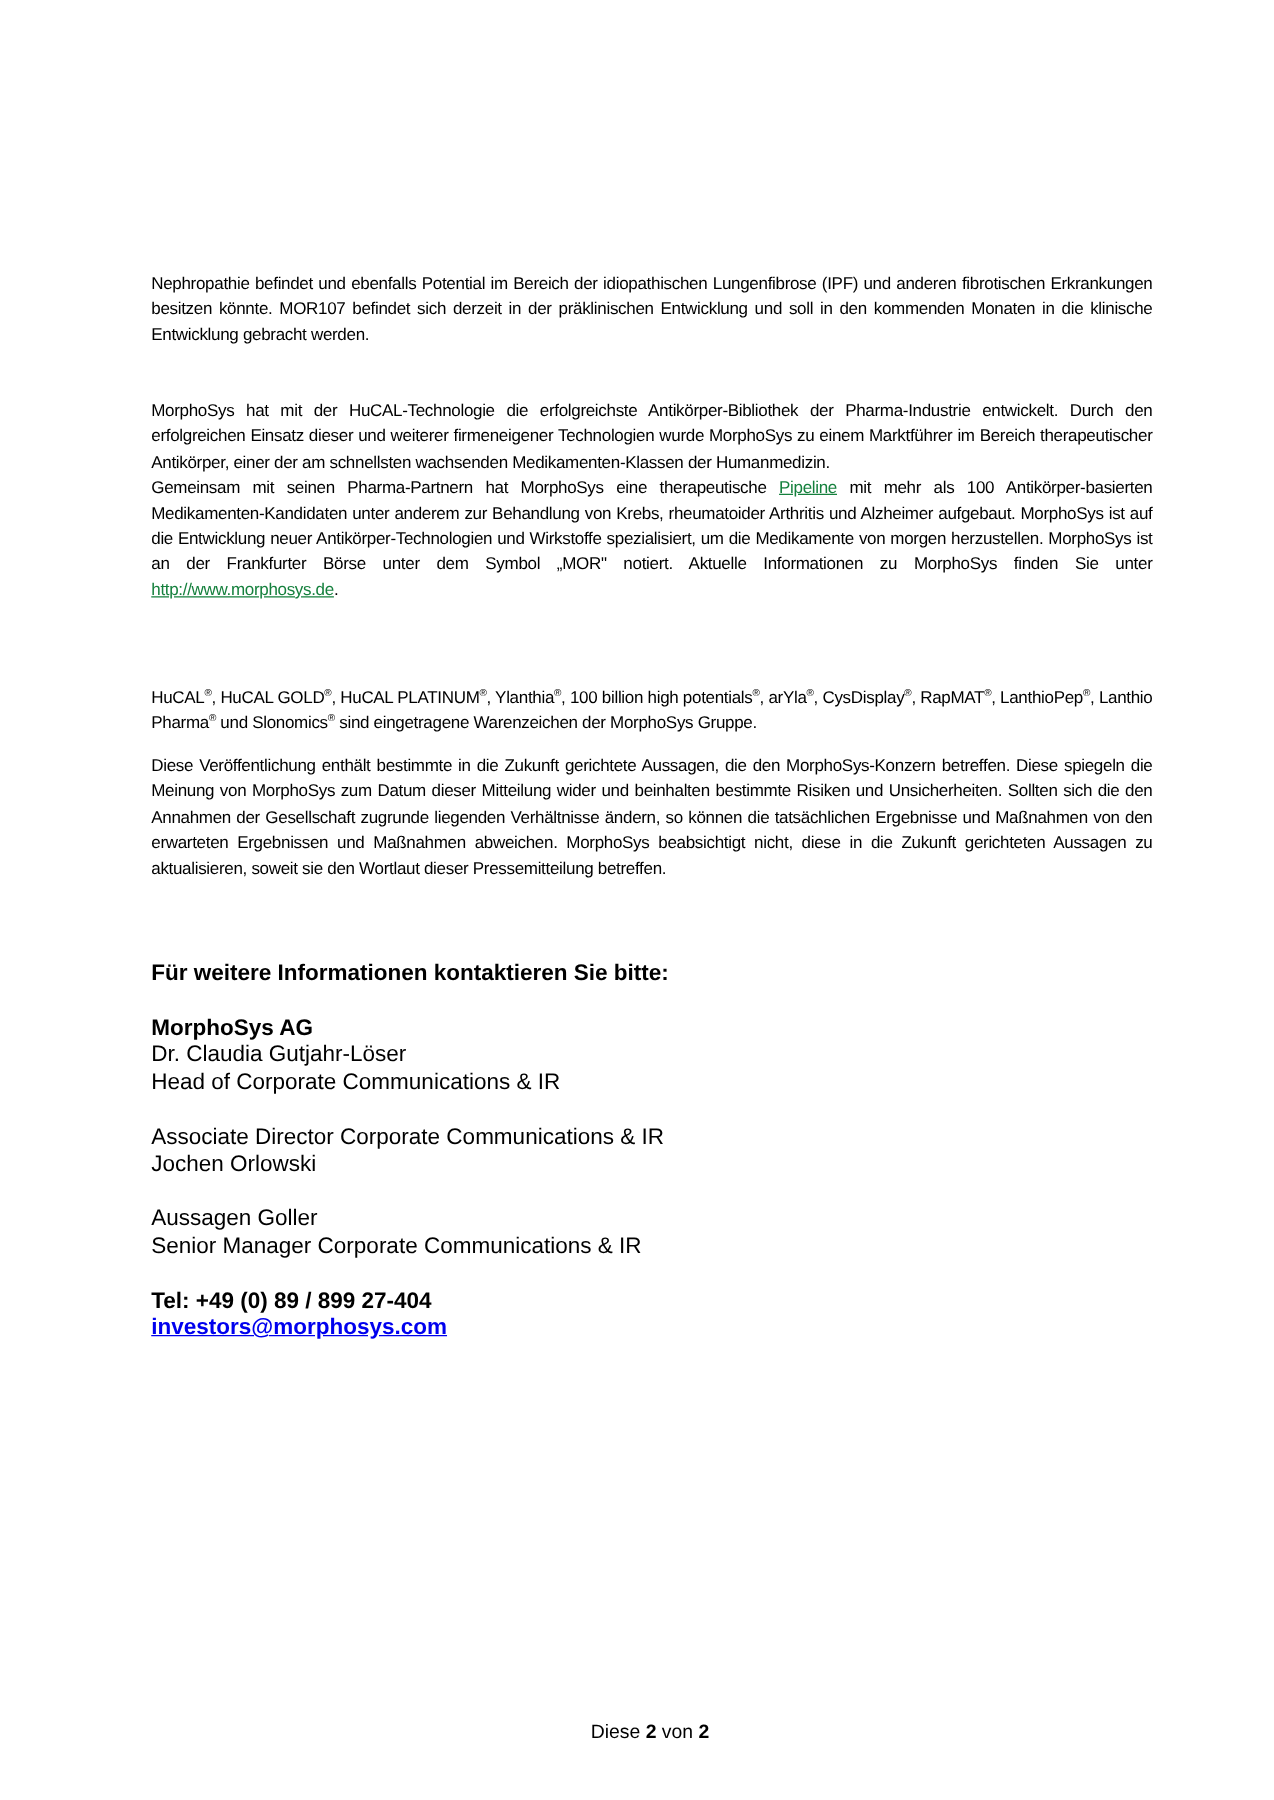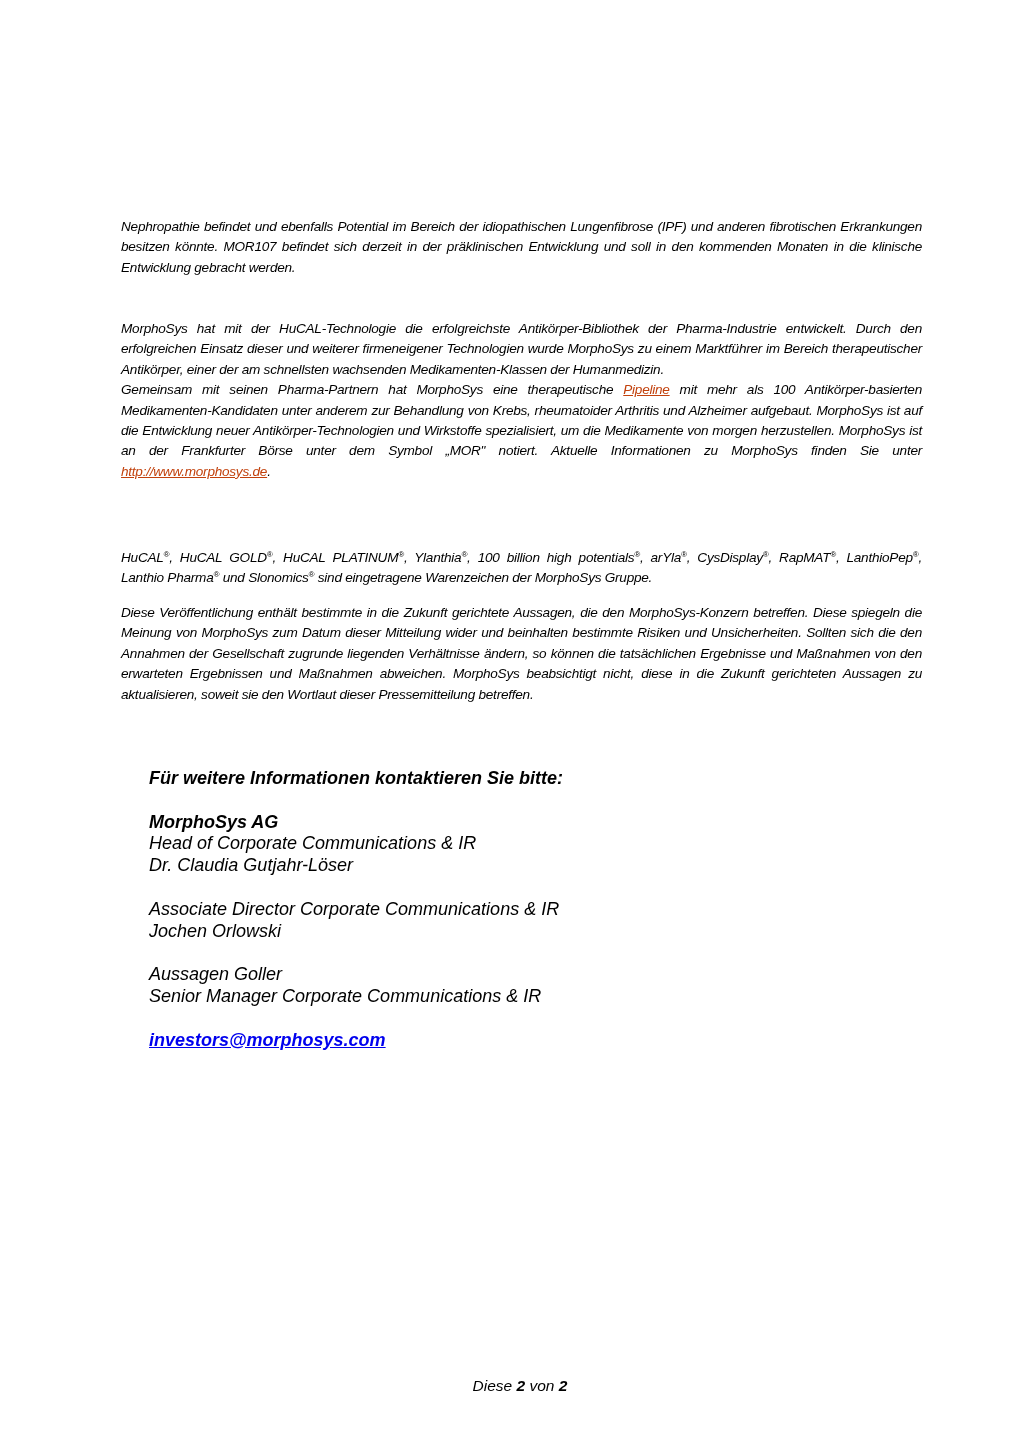--- a/index.html
+++ b/index.html
@@ -1,21 +1,21 @@
 <!DOCTYPE html>
 <html><head>
 <meta charset="utf-8">
 <style>
   html, body { margin:0; padding:0; background:#ffffff; }
   body { width:1019px; height:1440px; position:relative; overflow:hidden; color:#000; }
-  .page { position:absolute; left:0; top:0; width:1019px; height:1440px; background:#fff;font-style:italic; }
+  .page { position:absolute; left:0; top:0; width:1019px; height:1440px; background:#fff; }
   .narrow { font-family:"Liberation Sans", sans-serif; font-size:13.6px; line-height:20.4px; letter-spacing:-0.25px; }
   .block { position:absolute; left:121px; width:801px; text-align:justify; }
   .block p { margin:0; }
-  a.lnk { color:#c2410c; text-decoration:underline; }
+  a.lnk { color:#15803d; text-decoration:underline; }
   .u { text-decoration:underline; }
   sup { font-size:8px; line-height:0; vertical-align:5px; }
   .contact { position:absolute; left:121px; font-family:"Liberation Sans", sans-serif; font-size:18px; line-height:21.8px; }
   .contact .bold { font-weight:bold; }
   .contact p { margin:0; }
   .email { color:#0000ee; text-decoration:underline; font-weight:bold;text-align:right; }
   .footer { position:absolute; top:1377px; left:0; width:1040px; text-align:center; font-family:"Liberation Sans", sans-serif; font-size:15.5px; }
   .footer b { font-weight:bold; }
 </style>
 </head>
@@ -33,33 +33,34 @@
   </div>
 
   <div class="block narrow" style="top:548px;">
     <p id="tm"><span>HuCAL</span><sup>®</sup>, <span>HuCAL GOLD</span><sup>®</sup>, <span>HuCAL PLATINUM</span><sup>®</sup>, <span>Ylanthia</span><sup>®</sup>, <span>100 billion high potentials</span><sup>®</sup>, <span>arYla</span><sup>®</sup>, <span>CysDisplay</span><sup>®</sup>, <span>RapMAT</span><sup>®</sup>, <span>LanthioPep</span><sup>®</sup>, <span>Lanthio Pharma</span><sup>®</sup> und <span>Slonomics</span><sup>®</sup> sind eingetragene Warenzeichen der MorphoSys Gruppe.</p>
   </div>
 
   <div class="block narrow" style="top:603px;">
     <p>Diese Veröffentlichung enthält bestimmte in die Zukunft gerichtete Aussagen, die den MorphoSys-Konzern betreffen. Diese spiegeln die Meinung von MorphoSys zum Datum dieser Mitteilung wider und beinhalten bestimmte Risiken und Unsicherheiten. Sollten sich die den Annahmen der Gesellschaft zugrunde liegenden Verhältnisse ändern, so können die tatsächlichen Ergebnisse und Maßnahmen von den erwarteten Ergebnissen und Maßnahmen abweichen. MorphoSys beabsichtigt nicht, diese in die Zukunft gerichteten Aussagen zu aktualisieren, soweit sie den Wortlaut dieser Pressemitteilung betreffen.</p>
   </div>
 
-  <div class="contact" style="top:768px;margin-left:28px;">
+  <div class="contact" style="top:768px;">
     <p class="bold">Für weitere Informationen kontaktieren Sie bitte:</p>
     <p style="height:21.8px;"></p>
     <p class="bold">MorphoSys AG</p>
+    <p>Dr. Claudia Gutjahr-Löser</p>
     <p>Head of Corporate Communications &amp; IR</p>
-    <p>Dr. Claudia Gutjahr-Löser</p>
     <p style="height:21.8px;"></p>
     <p>Associate Director Corporate Communications &amp; IR</p>
     <p>Jochen Orlowski</p>
     <p style="height:21.8px;"></p>
     <p>Aussagen Goller</p>
     <p>Senior Manager Corporate Communications &amp; IR</p>
     <p style="height:21.8px;"></p>
+    <p class="bold">Tel: +49 (0) 89 / 899 27-404</p>
     <p><a href="#" class="email">investors@morphosys.com</a></p>
   </div>
 
   <div class="footer">
     <span>Diese</span>
     <b>2</b>
     <span>von</span>
     <b>2</b>
   </div>
 

